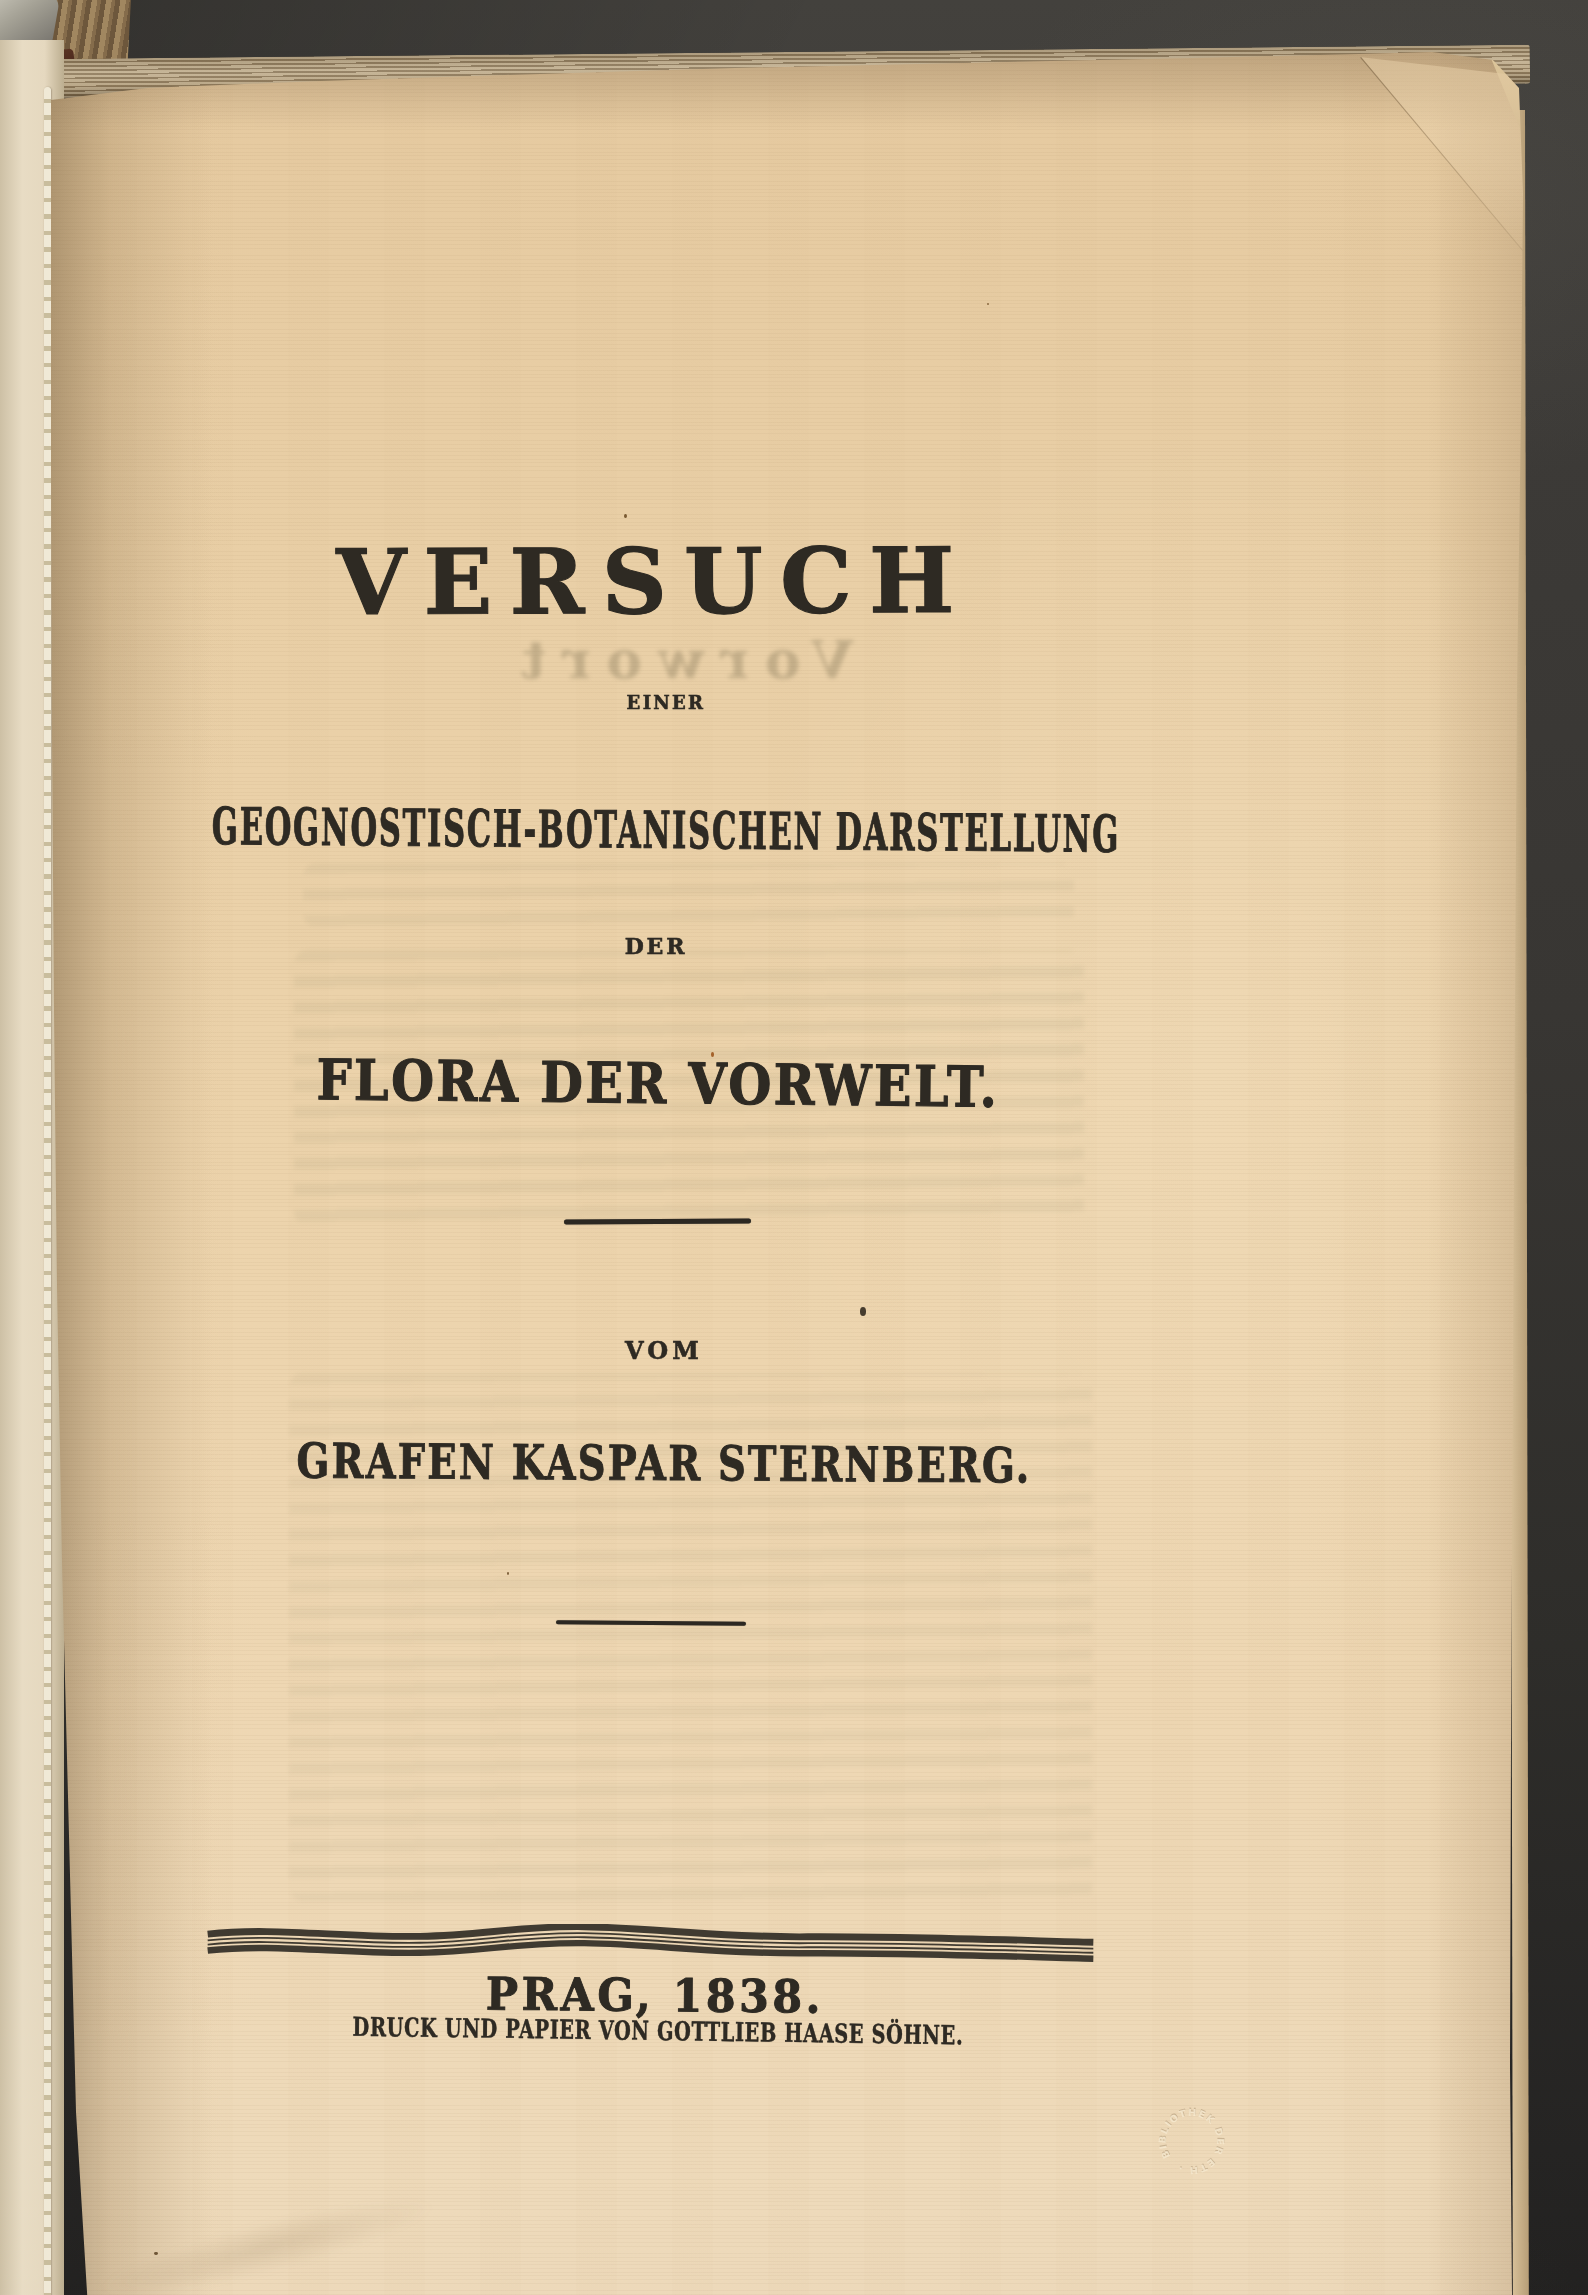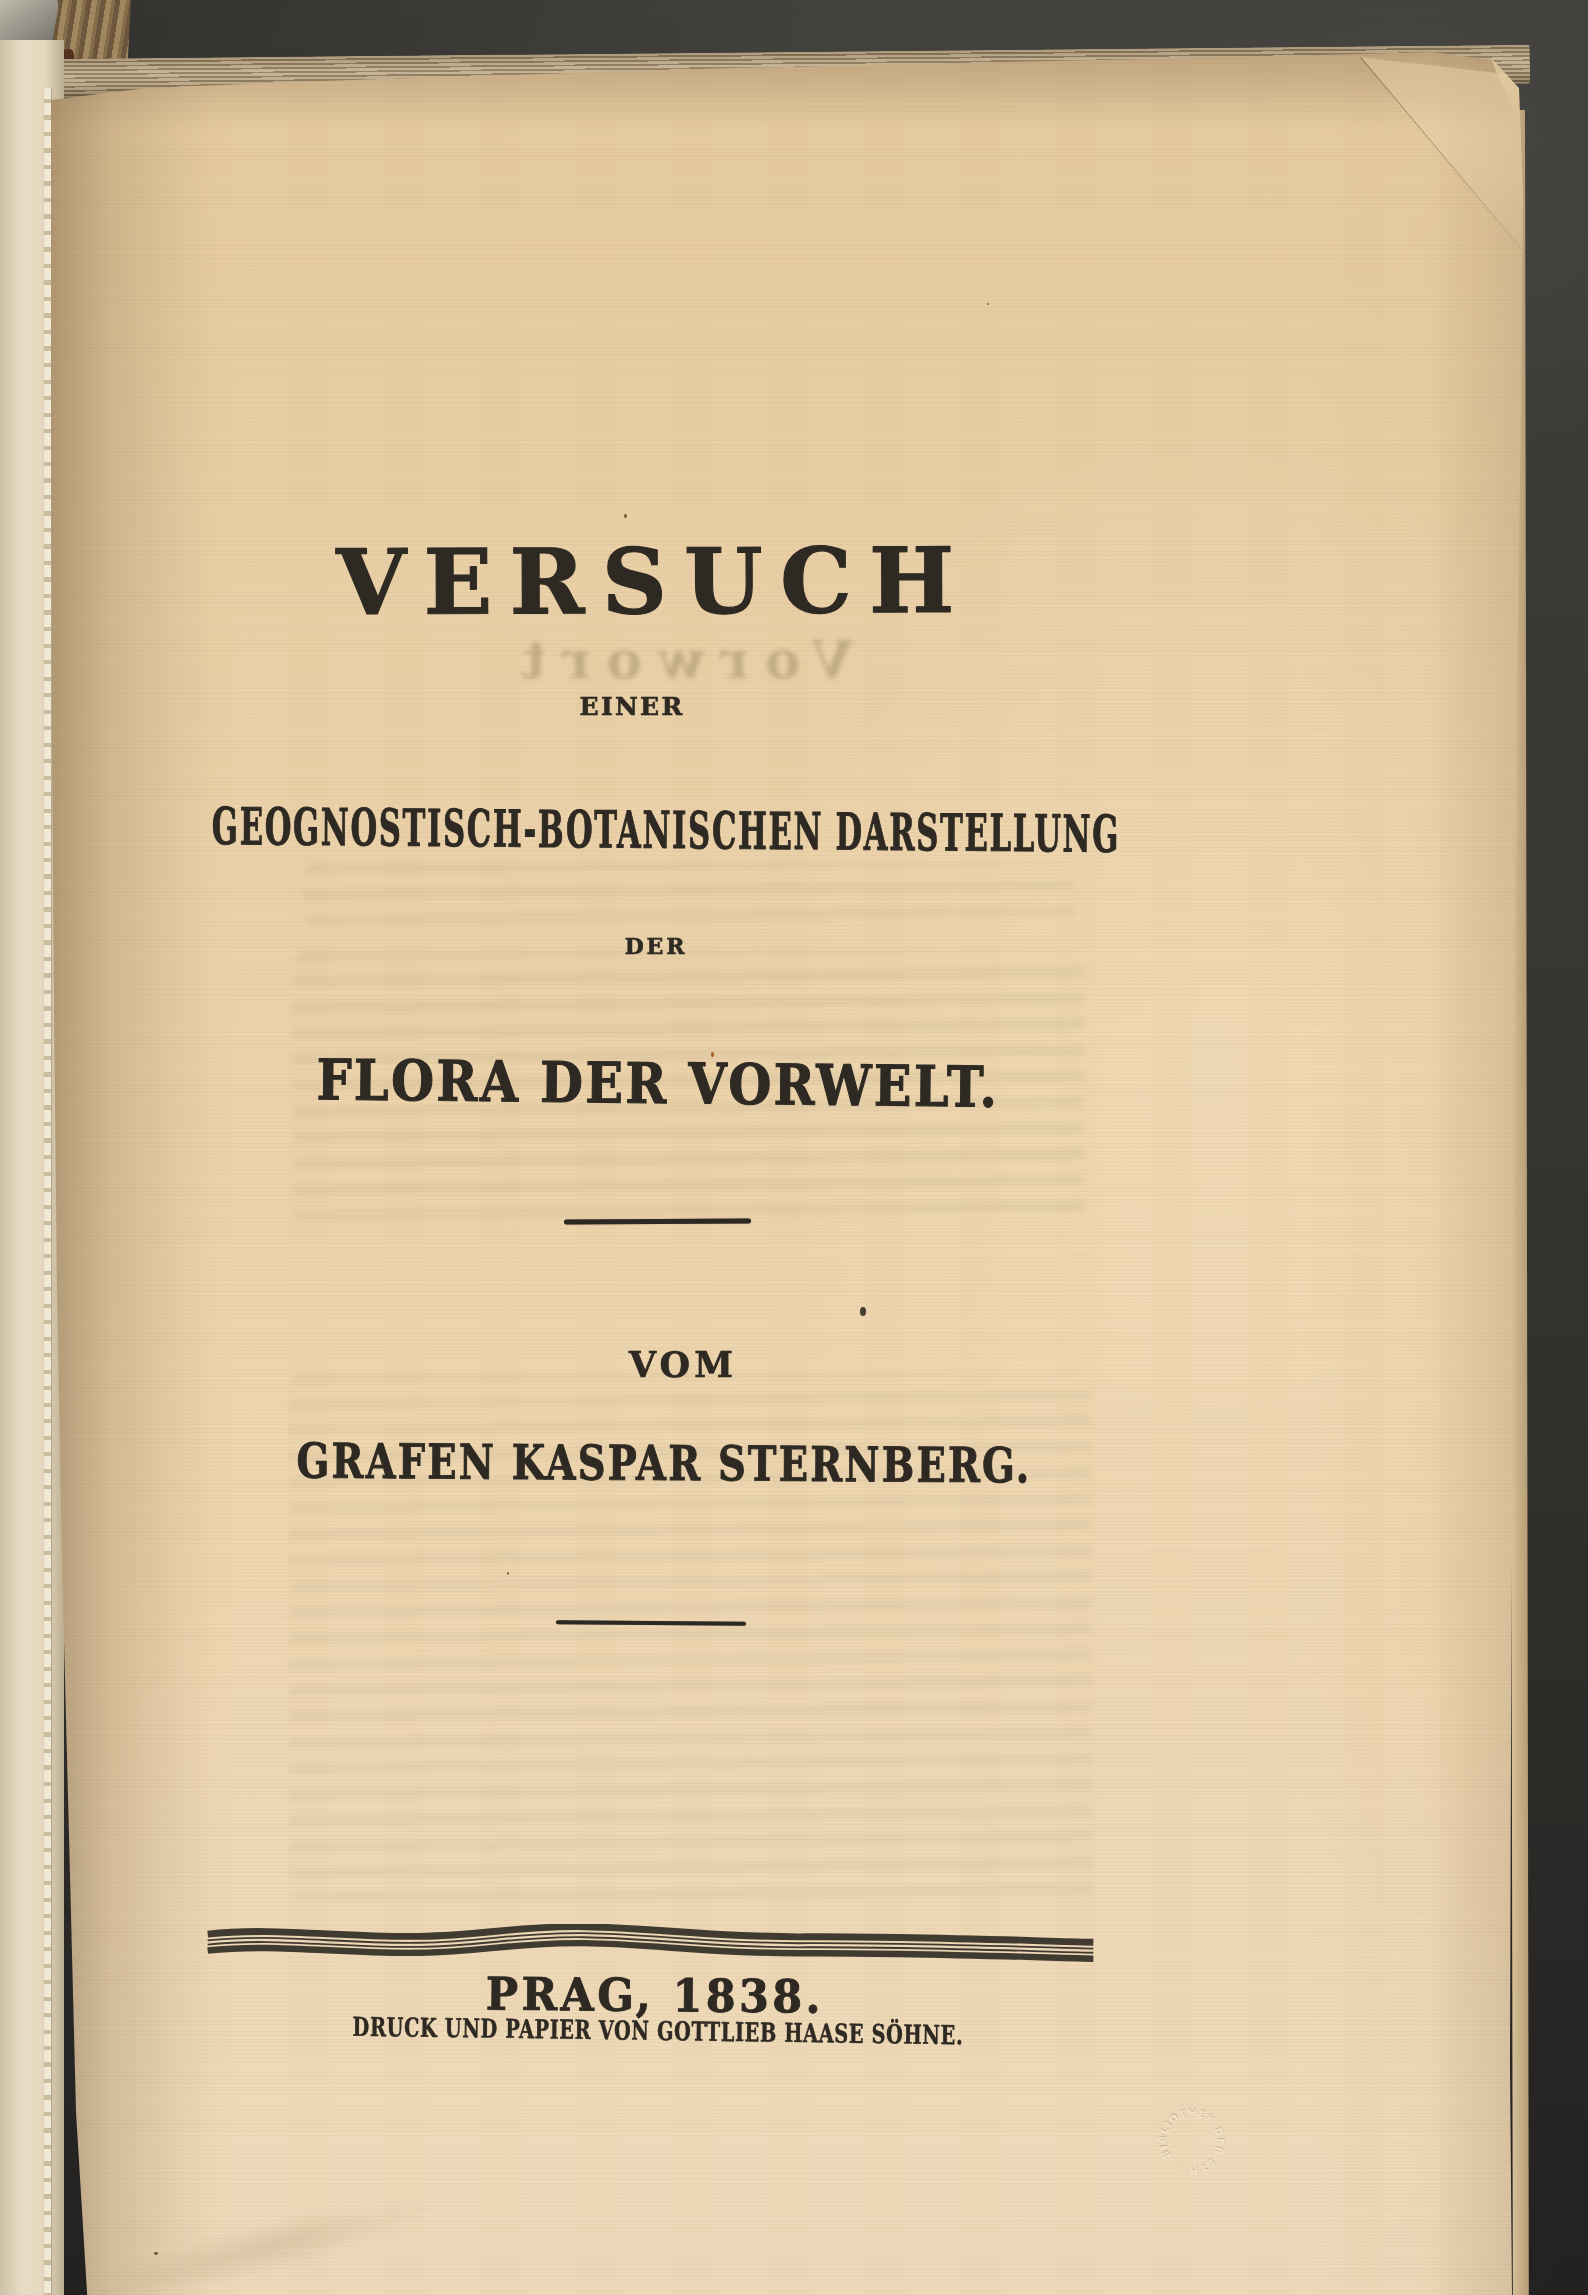--- a/index.html
+++ b/index.html
@@ -90,30 +90,30 @@
   .ghost-heading{color:#87795a;opacity:.38;filter:blur(2.3px);font-weight:bold;
     font-size:53px;letter-spacing:16.5px;white-space:nowrap;}
   .ghost-lines{filter:blur(2.3px);border-radius:13.8px;
     background:repeating-linear-gradient(179.3deg, rgba(128,124,94,0.16) 0px, rgba(128,124,94,0.16) 11px, rgba(0,0,0,0) 11px, rgba(0,0,0,0) 26px);}
 
   
   .line{position:absolute;color:#2e2a23;font-weight:bold;white-space:nowrap;
     text-shadow:0 0 0.9px rgba(46,42,35,0.35);}
   .l-title   {left:654px;top:528px;font-size:90px;letter-spacing:17.4px;-webkit-text-stroke:1.1px #2e2a23;
               transform:translateX(-50%) rotate(-0.2deg);}
-  .l-einer   {left:632px;top:692px;font-size:25px;letter-spacing:2.3px;-webkit-text-stroke:0.5px #2e2a23;
+  .l-einer   {left:666px;top:692px;font-size:18px;letter-spacing:2.3px;-webkit-text-stroke:0.5px #2e2a23;
               transform:translateX(-50%);}
   .l-geo     {left:666px;top:800px;font-size:51px;letter-spacing:2.8px;-webkit-text-stroke:0.9px #2e2a23;
               transform:translateX(-50%) scaleX(0.60) rotate(0.3deg);}
   .l-der     {left:656px;top:933px;font-size:22px;letter-spacing:2.8px;-webkit-text-stroke:0.5px #2e2a23;
               transform:translateX(-50%);}
   .l-flora   {left:658px;top:1050px;font-size:56px;letter-spacing:2.8px;-webkit-text-stroke:1.1px #2e2a23;
               transform:translateX(-50%) scaleX(0.88) rotate(0.55deg);}
-  .l-vom     {left:683px;top:1336px;font-size:35px;letter-spacing:4.1px;-webkit-text-stroke:0.5px #2e2a23;
-              transform:translateX(-50%);margin-top:8px;}
+  .l-vom     {left:664px;top:1336px;font-size:24px;letter-spacing:4.1px;-webkit-text-stroke:0.5px #2e2a23;
+              transform:translateX(-50%);}
   .l-author  {left:664px;top:1435px;font-size:48px;letter-spacing:2.8px;-webkit-text-stroke:0.9px #2e2a23;
               transform:translateX(-50%) scaleX(0.80) rotate(0.3deg);}
   .l-prag    {left:655px;top:1969px;font-size:45px;letter-spacing:3.7px;-webkit-text-stroke:0.9px #2e2a23;
               transform:translateX(-50%) scaleX(0.95) rotate(0.5deg);}
   .l-printer {left:658px;top:2016px;font-size:26px;letter-spacing:0.9px;-webkit-text-stroke:0.4px #2e2a23;
               transform:translateX(-50%) scaleX(0.74) rotate(0.6deg);}
 
   .rule{position:absolute;background:#2c2822;border-radius:2.3px;
     box-shadow:0 0 0.9px rgba(44,40,34,0.5);}
   .rule-1{left:564px;top:1219px;width:187px;height:4.6px;transform:rotate(-0.3deg);}

